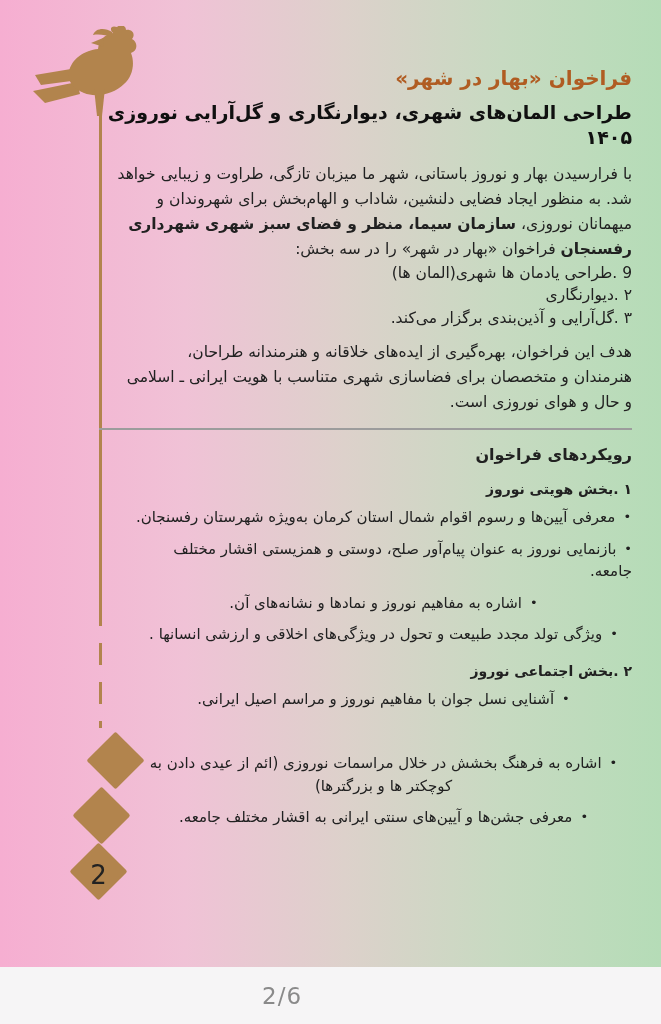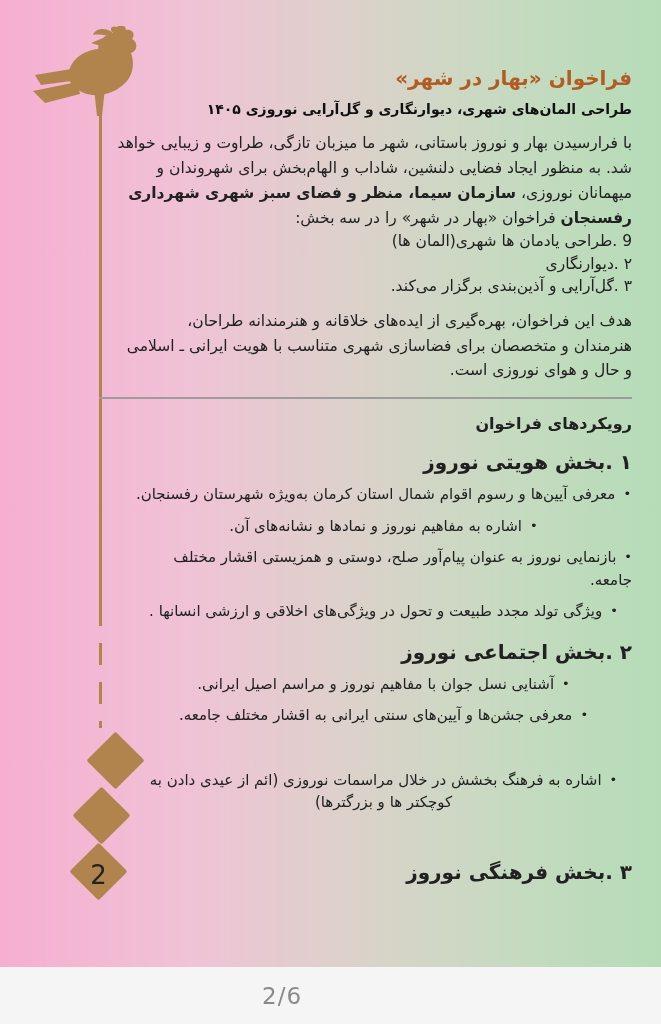--- a/index.html
+++ b/index.html
@@ -27,28 +27,28 @@
   .page-num{
     position:absolute;left:78px;top:860px;width:41px;text-align:center;
     font-size:26px;color:#222;z-index:2;
   }
   
   .content{
     position:absolute;top:66px;right:29px;width:533px;
     direction:rtl;text-align:right;color:#212121;font-size:15.5px;z-index:1;
   }
   .kicker{color:#b05c22;font-weight:bold;font-size:20px;margin:0 0 10px 0;}
-  .doc-title{color:#101010;font-weight:bold;font-size:14px;line-height:1.3;margin:0 0 13px 0;}
+  .doc-title{color:#101010;font-weight:bold;font-size:19px;line-height:1.3;margin:0 0 13px 0;}
   .intro{line-height:1.6;margin:0;}
   .intro b{font-weight:bold;}
   .parts div{line-height:1.45;}
   .goal{line-height:1.6;margin:11px 0 0 0;padding-left:27px;}
   .divider{height:2px;background:#9c9c9c;margin:14px 0 0 0;border:0;}
   .h-approaches{font-weight:bold;font-size:16px;margin:15px 0 0 0;}
-  .h-section{font-weight:bold;font-size:20px;margin:17px 0 0 0;}
+  .h-section{font-weight:bold;font-size:14px;margin:17px 0 0 0;}
   .bullets{margin-top:4px;padding-left:36px;}
   .bullet{text-align:center;margin:9px 0;font-size:15px;line-height:1.5;}
   .bullet .inner{display:inline-block;text-align:right;}
   .bullet .dot{display:inline-block;margin-left:8px;font-size:13px;vertical-align:1px;}
   .bullet.center-wrap .inner{text-align:center;}
   .gap-top{margin-top:42px;}
   .h-last{margin-top:46px;}
   
   .pager-bar{
     position:absolute;left:0;bottom:0;width:564px;height:57px;background:#f6f5f6;
@@ -92,31 +92,30 @@
 
     <p class="goal">هدف این فراخوان، بهره‌گیری از ایده‌های خلاقانه و هنرمندانه طراحان، هنرمندان و متخصصان برای فضاسازی شهری متناسب با هویت ایرانی ـ اسلامی و حال و هوای نوروزی است.</p>
 
     <div class="divider"></div>
 
     <div class="h-approaches">رویکردهای فراخوان</div>
 
     <div class="h-section">۱ .بخش هویتی نوروز</div>
     <div class="bullets">
       <div class="bullet"><span class="inner"><span class="dot">•</span><span>معرفی آیین‌ها و رسوم اقوام شمال استان کرمان به‌ویژه شهرستان رفسنجان.</span></span></div>
+      <div class="bullet"><span class="inner"><span class="dot">•</span><span>بازنمایی نوروز به عنوان پیام‌آور صلح، دوستی و همزیستی اقشار مختلف جامعه.</span></span></div>
       <div class="bullet"><span class="inner"><span class="dot">•</span><span>اشاره به مفاهیم نوروز و نمادها و نشانه‌های آن.</span></span></div>
-      <div class="bullet"><span class="inner"><span class="dot">•</span><span>بازنمایی نوروز به عنوان پیام‌آور صلح، دوستی و همزیستی اقشار مختلف جامعه.</span></span></div>
       <div class="bullet"><span class="inner"><span class="dot">•</span><span>ویژگی تولد مجدد طبیعت و تحول در ویژگی‌های اخلاقی و ارزشی انسانها .</span></span></div>
     </div>
 
     <div class="h-section">۲ .بخش اجتماعی نوروز</div>
     <div class="bullets">
       <div class="bullet"><span class="inner"><span class="dot">•</span><span>آشنایی نسل جوان با مفاهیم نوروز و مراسم اصیل ایرانی.</span></span></div>
+      <div class="bullet gap-top center-wrap"><span class="inner"><span class="dot">•</span><span>اشاره به فرهنگ بخشش در خلال مراسمات نوروزی (ائم از عیدی دادن به کوچکتر ها و بزرگترها)</span></span></div>
       <div class="bullet"><span class="inner"><span class="dot">•</span><span>معرفی جشن‌ها و آیین‌های سنتی ایرانی به اقشار مختلف جامعه.</span></span></div>
-      <div class="bullet gap-top center-wrap"><span class="inner"><span class="dot">•</span><span>اشاره به فرهنگ بخشش در خلال مراسمات نوروزی (ائم از عیدی دادن به کوچکتر ها و بزرگترها)</span></span></div>
     </div>
 
-    <div class="h-section h-last">۳ .بخش فرهنگی نوروز</div>
   </div>
 </div>
 
 <div class="pager-bar">
   <span class="pager-text">2/6</span>
 </div>
 
 </body></html>

